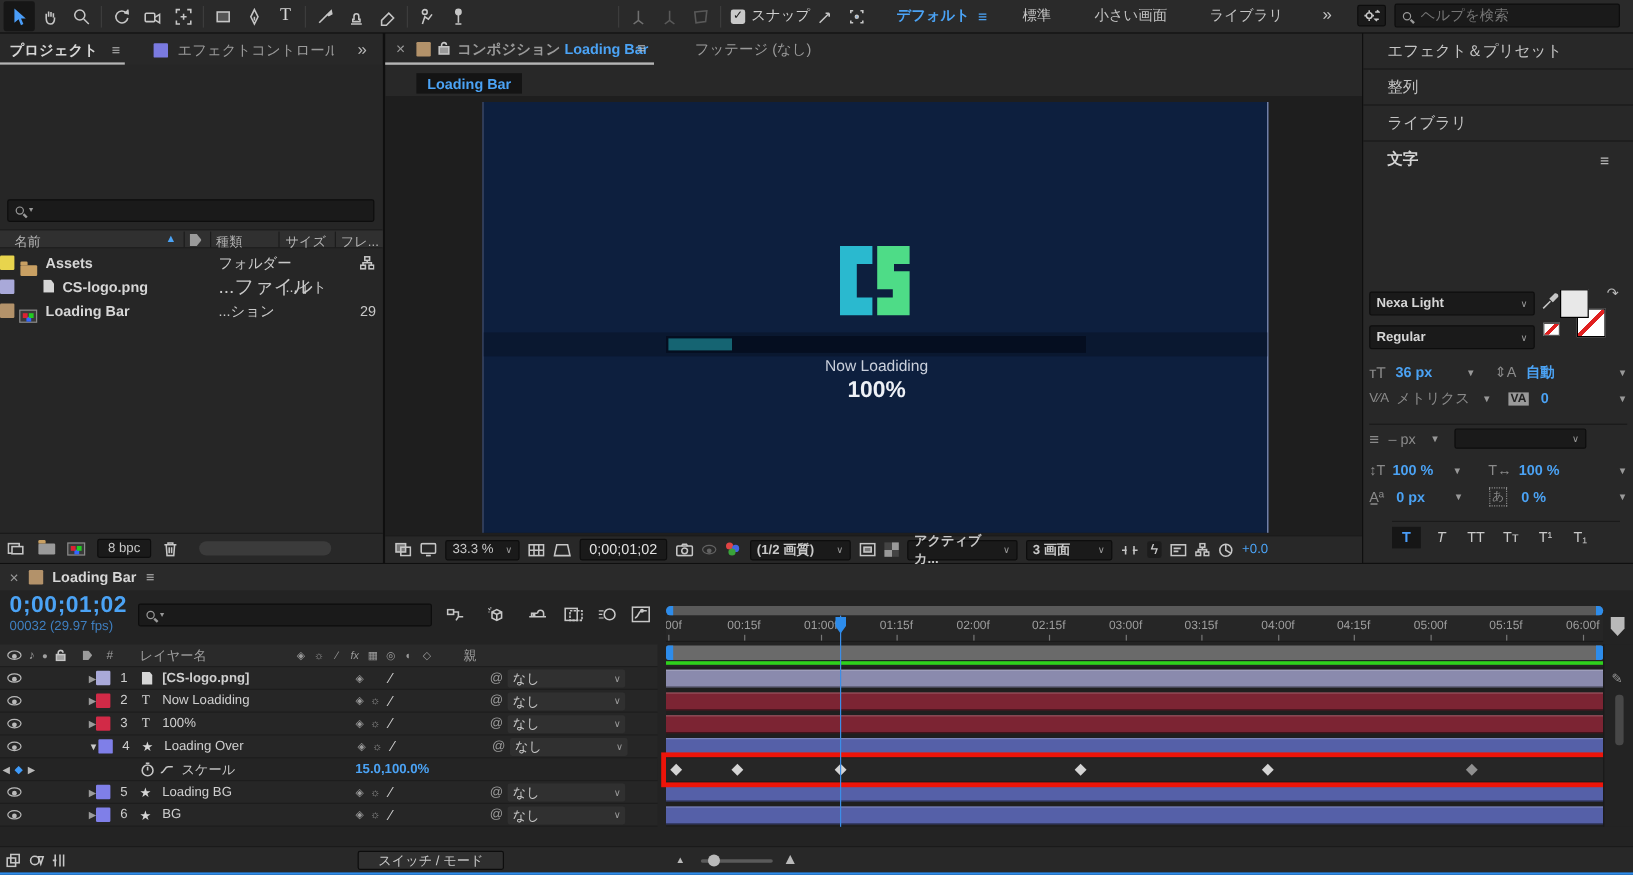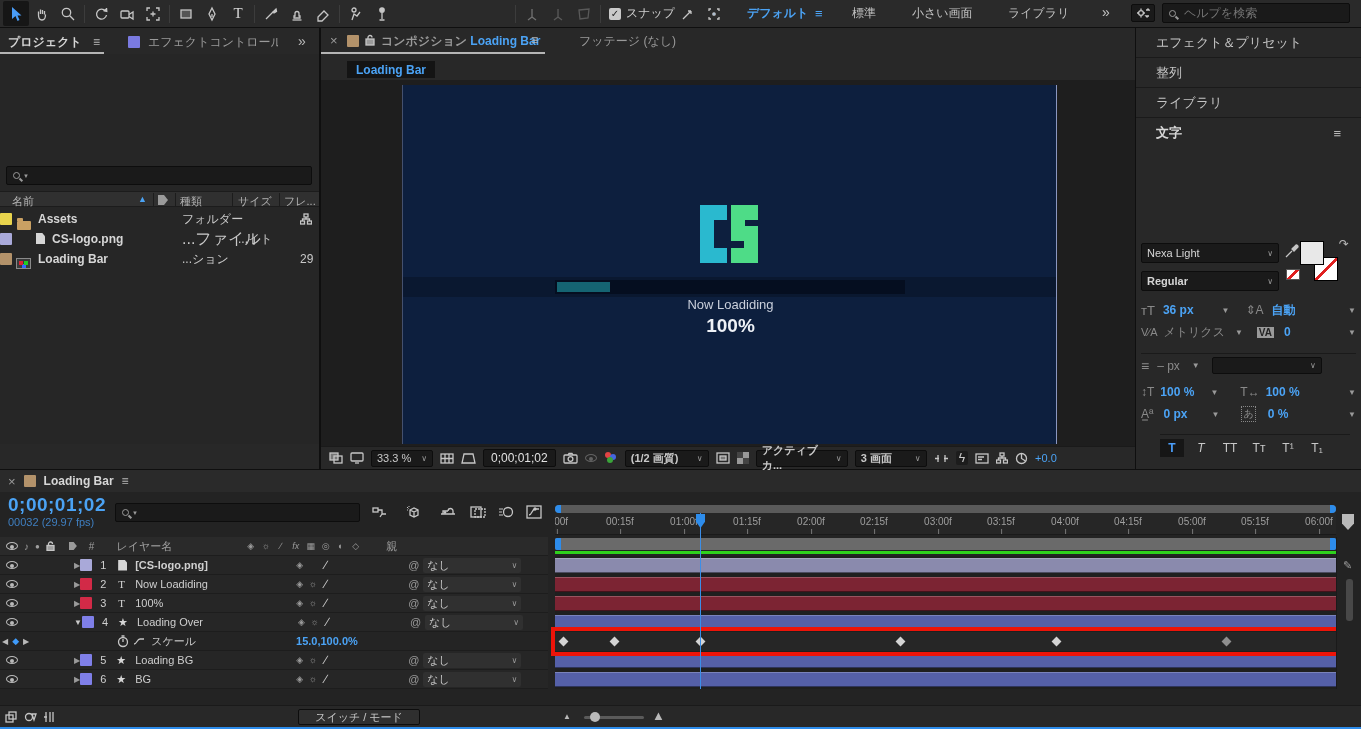--- a/index.html
+++ b/index.html
@@ -232,20 +232,37 @@
     <span class="abs" style="left:238px;font-size:12px">...イト</span>
   </div>
   <div class="abs flex" style="left:0;top:221px;width:319px;height:20px">
     <span class="abs compic" style="left:16px;top:4px"></span>
     <span class="abs" style="left:38px;font-size:12px;font-weight:bold;color:#d6d6d6">Loading Bar</span>
     <span class="abs chip" style="background:#b3926a"></span>
     <span class="abs" style="left:182px;font-size:12px">...ション</span>
     <span class="abs" style="left:300px;font-size:12px">29</span>
   </div>
 
+  <div class="abs flex" style="left:0;top:416px;width:319px;height:25px;background:#282828;border-top:1px solid #1a1a1a;padding:0 6px;gap:10px">
+    <span>
+        <svg class="ic" width="16" height="12">
+          <rect x="1" y="2" width="9" height="8"></rect>
+          <rect x="4" y="4.5" width="9" height="6" fill="#282828"></rect>
+        </svg>
+      </span>
+    <span class="folder" style="background:#9a9a9a"></span>
+    <span class="compic"></span>
+    <span class="well" style="padding:1px 8px;font-size:11px;color:#c9c9c9">8 bpc</span>
+    <span>
+        <svg class="ic" width="12" height="13">
+          <path d="M1 3 h10 M4 3 V1.5 h4 V3 M2.5 3 l0.7 9 h5.6 l0.7 -9 M5 5 v5 M7 5 v5"></path>
+        </svg>
+      </span>
+    <span style="width:110px;height:12px;background:#3b3b3b;border-radius:6px;margin-left:8px"></span>
+  </div>
 </div>
 
 <div class="panel" style="left:321px;top:28px;width:814px;height:441px;background:#282828">
 
   <span class="abs" style="left:9px;top:5px;color:#9a9a9a;font-size:13px">×</span>
   <span class="abs chip" style="left:26px;top:7px;background:#b3926a"></span>
   <span class="abs" style="left:44px;top:6px">
       <svg class="ic" width="10" height="12" stroke="#9a9a9a">
         <rect x="1" y="5" width="8" height="6" fill="#9a9a9a"></rect>
         <path d="M3 5 V3.5 a2 2 0 0 1 4 0"></path>
@@ -383,21 +400,21 @@
     </div>
   <div class="hrow">
       <span>ライブラリ</span>
     </div>
   <div class="hrow" style="border-bottom:none">
     <span style="font-weight:bold;color:#d6d6d6">文字</span>
     <span style="color:#b9b9b9">≡</span>
   </div>
 
   <div class="abs well dd" style="left:5px;top:215px;width:138px;height:20px">
-      <span style="font-weight:normal;color:#d6d6d6">Nexa Light</span>
+      <span style="font-weight:bold;color:#d6d6d6">Nexa Light</span>
       <span class="chev">∨</span>
     </div>
   <span class="abs" style="left:148px;top:215px">
       <svg class="ic" width="15" height="16">
         <path d="M2 14 l6 -6 M8 5 l3 3 M12 2 a1.8 1.8 0 0 1 2 2 l-4 4 -2 -2 Z" fill="#c6c6c6"></path>
       </svg>
     </span>
   <div class="abs" style="left:178px;top:229px;width:24px;height:24px;background:#fff;border:1px solid #000;
        background-image:linear-gradient(135deg,transparent 46%,#e02020 46%,#e02020 56%,transparent 56%)"></div>
   <div class="abs" style="left:164px;top:213px;width:24px;height:24px;background:#e8e8e8;border:1px solid #000"></div>

